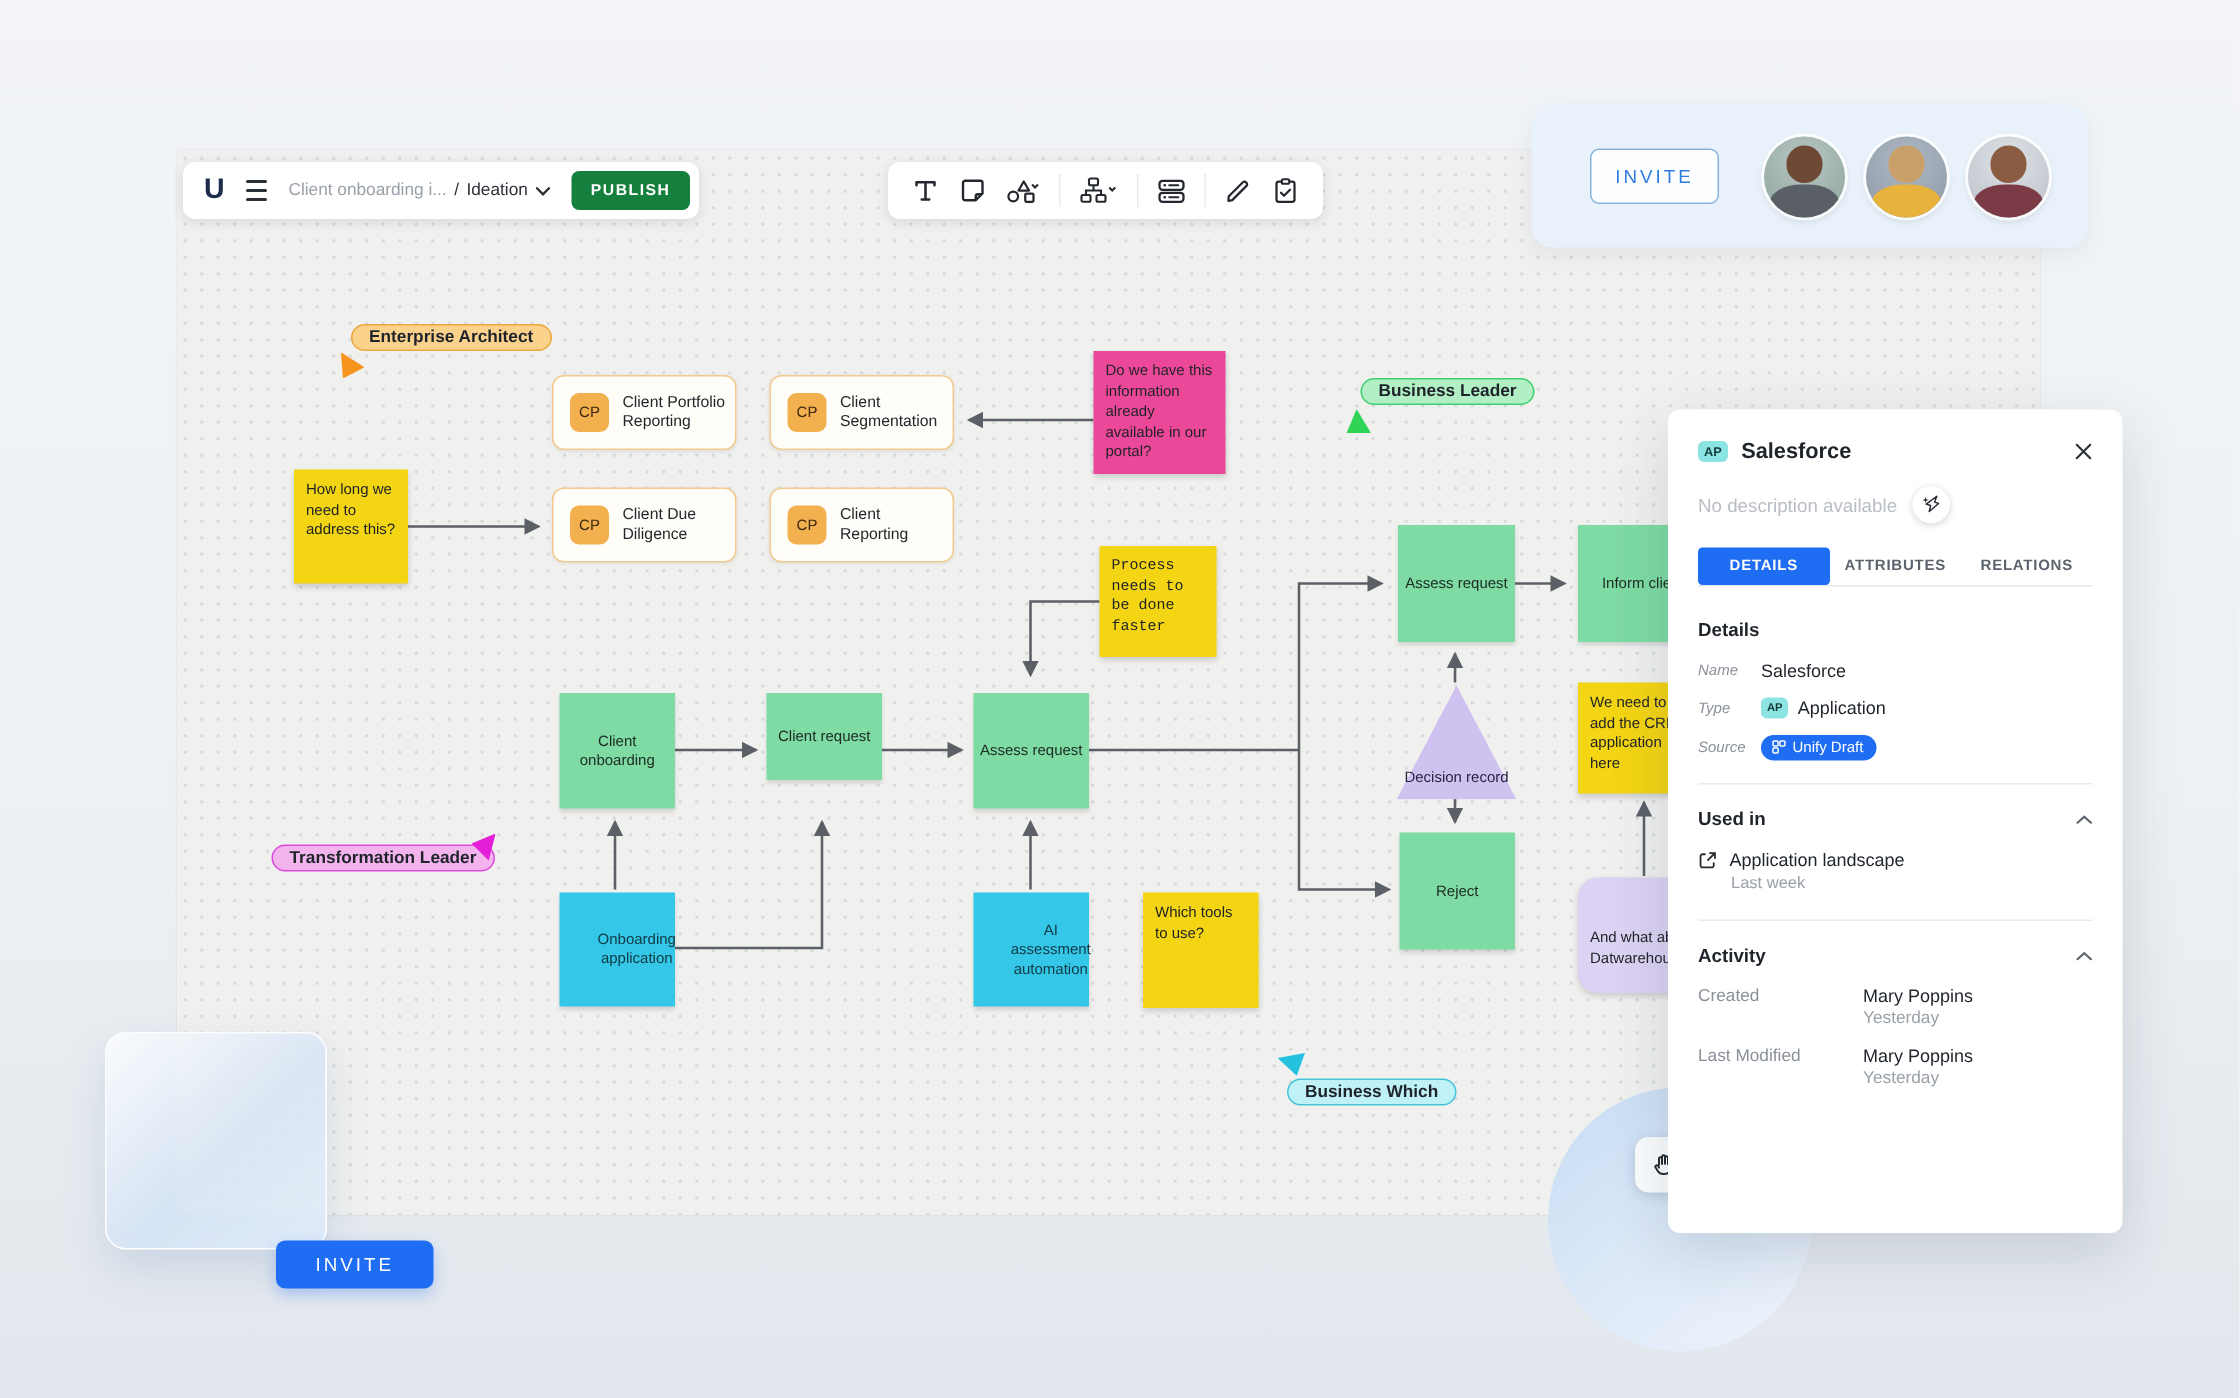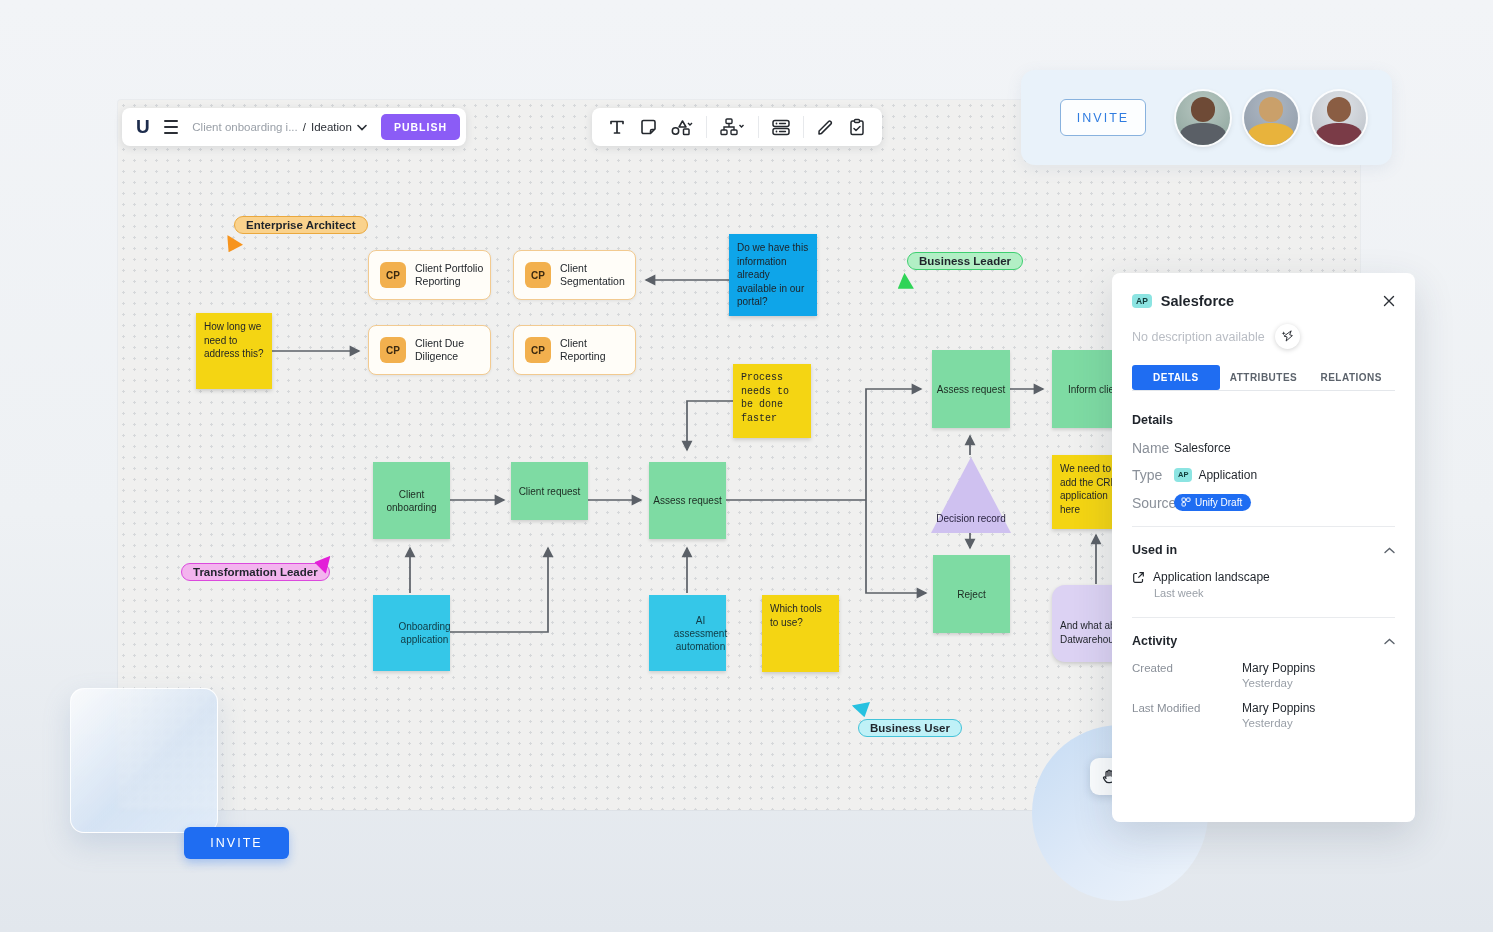--- a/index.html
+++ b/index.html
@@ -24,21 +24,21 @@
 
   
   .bar { background:#fff; border-radius:8px; box-shadow:0 2px 8px rgba(30,40,60,.12); display:flex; align-items:center; z-index:45; }
   .bar-left { left:122px; top:108px; width:344px; height:38px; padding:0 6px 0 14px; gap:14px; }
   .logo { font-size:19px; font-weight:bold; color:#1d2c4c; }
   .burger { width:18px; display:flex; flex-direction:column; gap:3.5px; cursor:pointer; }
   .burger i { display:block; height:2.2px; background:#2b2f36; border-radius:2px; }
   .crumb { display:flex; align-items:center; gap:5px; font-size:11.5px; white-space:nowrap; cursor:pointer; }
   .crumb .doc { color:#9aa0a8; }
   .crumb .page { color:#2b2f36; font-weight:500; }
-  .btn-publish { margin-left:auto; background:#8b5cf6; color:#fff; font-size:10.5px; font-weight:bold; letter-spacing:1px; border:none; border-radius:5px; padding:7px 13px; cursor:pointer; }
+  .btn-publish { margin-left:auto; background:#15803d; color:#fff; font-size:10.5px; font-weight:bold; letter-spacing:1px; border:none; border-radius:5px; padding:7px 13px; cursor:pointer; }
   .bar-tools { left:592px; top:108px; width:290px; height:38px; justify-content:space-evenly; padding:0 4px; }
   .tool { display:flex; align-items:center; gap:2px; cursor:pointer; color:#24282e; }
   .tool svg { display:block; }
   .tdiv { width:1px; height:22px; background:#e7e9ec; }
 
   
   .presence { left:1021px; top:70px; width:371px; height:95px; background:#e9f2fa; border-radius:14px; display:flex; align-items:center; padding-left:39px; gap:14px; z-index:46; box-shadow:0 4px 16px rgba(90,120,160,.10); }
   .btn-invite-o { width:86px; height:37px; background:#fcfeff; border:1px solid #88b2de; border-radius:6px; color:#2f7ce0; font-size:12.5px; letter-spacing:2px; cursor:pointer; margin-right:16px; }
   .avatar { width:54px; height:54px; border-radius:50%; position:relative; overflow:hidden; box-shadow:0 0 0 2px rgba(255,255,255,.85), 0 2px 6px rgba(0,0,0,.15); cursor:pointer; flex:none; }
   .avatar::before { content:""; position:absolute; width:46%; height:46%; border-radius:50%; left:27%; top:12%; background:var(--skin); }
@@ -48,50 +48,50 @@
   .tag { position:absolute; border-radius:12px; font-size:11.5px; font-weight:bold; color:#1f242b; padding:2px 11px; white-space:nowrap; z-index:8; cursor:pointer; }
   .tag-orange { background:#fad28c; border:1.5px solid #eaa83d; }
   .tag-green  { background:#b2efc5; border:1.5px solid #3ecf70; }
   .tag-pink   { background:#f3b4ee; border:1.5px solid #db49dd; }
   .tag-cyan   { background:#bff1f7; border:1.5px solid #44c3d9; }
   .cursorflag { position:absolute; width:17px; height:17px; z-index:9; }
   .cursorflag i { display:block; width:100%; height:100%; clip-path:polygon(0 0,100% 45%,22% 100%); }
 
   .sticky { position:absolute; padding:7px 8px; font-size:10px; line-height:1.35; color:#1e2227; box-shadow:0 2px 4px rgba(0,0,0,.16); z-index:7; overflow:hidden; cursor:pointer; }
   .st-yellow { background:#f4d513; }
-  .st-blue   { background:#0ea5e9; }
+  .st-blue   { background:#ec4899; }
   .st-purple { background:#dcd2f3; border-radius:13px; padding-top:34px; }
 
   .node { position:absolute; display:flex; align-items:center; justify-content:center; text-align:center; font-size:10px; line-height:1.3; color:#1c2b22; padding:4px; box-shadow:0 2px 3px rgba(0,0,0,.13); z-index:7; cursor:pointer; }
   .nd-green { background:#7edba3; }
   .nd-cyan  { background:#35c7e8; color:#103a44;padding-left:30px; }
   .tri { position:absolute; z-index:7; cursor:pointer; }
   .tri .shape { position:absolute; inset:0; background:#cfc1f0; clip-path:polygon(50% 0,100% 100%,0 100%); }
   .tri .lbl { position:absolute; left:0; right:0; bottom:8px; text-align:center; font-size:10px; line-height:1.3; color:#2a2440; }
 
   .card { position:absolute; width:123px; height:50px; background:#fffdf8; border:1px solid #f2ca90; border-radius:8px; display:flex; align-items:center; gap:9px; padding-left:11px; box-shadow:0 1px 3px rgba(0,0,0,.07); z-index:7; cursor:pointer; }
-  .card .badge { width:26px; height:26px; background:#f2b04e; border-radius:6px; display:flex; align-items:center; justify-content:center; font-size:10px; font-weight:bold; color:#3c2a10; flex:none; }
+  .card .badge { width:26px; height:26px; background:#f2b04e; border-radius:6px; display:flex; align-items:center; justify-content:center; font-size:10px; font-weight:normal; color:#3c2a10; flex:none; }
   .card .clabel { font-size:10.5px; font-weight:500; line-height:1.25; color:#23272c; }
 
   
   .panel { left:1112px; top:273px; width:303px; height:549px; background:#fff; border-radius:8px; box-shadow:0 14px 40px rgba(40,55,80,.16); z-index:40; padding:20px 20px 0 20px; font-size:12px; }
   .p-head { display:flex; align-items:center; gap:9px; margin-bottom:15px; }
   .ap-badge { background:#8ce4e2; color:#123b3a; font-size:8.5px; font-weight:bold; border-radius:4px; padding:3px 4px; line-height:1; }
   .p-title { font-size:14.5px; font-weight:600; color:#1f242b; flex:1; }
   .p-close { cursor:pointer; display:flex; }
   .p-desc { display:flex; align-items:center; gap:10px; margin-bottom:16px; }
   .p-desc .txt { color:#b9bdc4; font-size:12.5px; }
   .spark-btn { width:25px; height:25px; border-radius:50%; background:#fff; box-shadow:0 1px 5px rgba(0,0,0,.18); display:flex; align-items:center; justify-content:center; cursor:pointer; }
   .tabs { display:flex; border-bottom:1px solid #e4e7eb; margin-bottom:22px; }
   .tabs .tab { flex:1; text-align:center; font-size:10px; font-weight:bold; letter-spacing:.5px; color:#5c636c; padding:7px 0; cursor:pointer; }
   .tabs .tab.active { background:#1f6df2; color:#fff; border-radius:3px; }
   .sec-head { display:flex; align-items:center; justify-content:space-between; font-size:12.5px; font-weight:600; color:#1f242b; margin-bottom:13px; }
   .chev { cursor:pointer; display:flex; }
   .kv { display:flex; align-items:center; margin-bottom:11px; }
-  .kv .k { width:42px; color:#8a9099; font-size:14px; flex:none; }
+  .kv .k { width:42px; color:#8a9099; font-size:10px; flex:none;font-style:italic; }
   .kv .v { color:#1f242b; font-size:12px; display:flex; align-items:center; gap:6px; }
   .pill-draft { background:#1f6df2; color:#fff; font-size:10px; font-weight:500; border-radius:10px; padding:3px 9px 3px 7px; display:inline-flex; align-items:flex-start; gap:4px; }
   .hr { border:none; border-top:1px solid #e9ebee; margin:15px 0 16px; }
   .ui-item { display:flex; align-items:center; gap:8px; font-size:12px; color:#1f242b; cursor:pointer; }
   .ui-meta { color:#9aa0a8; font-size:11px; margin:3px 0 0 22px; }
   .act-row { display:flex; margin-bottom:12px; }
   .act-row .k { width:110px; color:#8a9099; font-size:11.5px; flex:none; padding-top:1px; }
   .act-row .name { color:#1f242b; font-size:12px; font-weight:500; }
   .act-row .meta { color:#9aa0a8; font-size:11.5px; margin-top:2px; }
 
@@ -218,21 +218,21 @@
     <i style="background:#f7941d;transform:rotate(8deg)"></i>
   </span>
 <div class="tag tag-green" style="left:907px;top:252px;">Business Leader</div>
 <span class="cursorflag" style="left:898px;top:276px;">
     <i style="background:#2fd457;transform:rotate(35deg)"></i>
   </span>
 <div class="tag tag-pink" style="left:181px;top:563px;">Transformation Leader</div>
 <span class="cursorflag" style="left:315px;top:557px;">
     <i style="background:#e320d8;transform:rotate(80deg)"></i>
   </span>
-<div class="tag tag-cyan" style="left:858px;top:719px;">Business User</div>
+<div class="tag tag-cyan" style="left:858px;top:719px;">Business Which</div>
 <span class="cursorflag" style="left:855px;top:699px;">
     <i style="background:#27c1e0;transform:rotate(-35deg)"></i>
   </span>
 
 <div class="card" style="left:368px;top:250px;">
   <span class="badge">CP</span>
   <span class="clabel">Client Portfolio Reporting</span>
 </div>
 <div class="card" style="left:513px;top:250px;">
   <span class="badge">CP</span>

